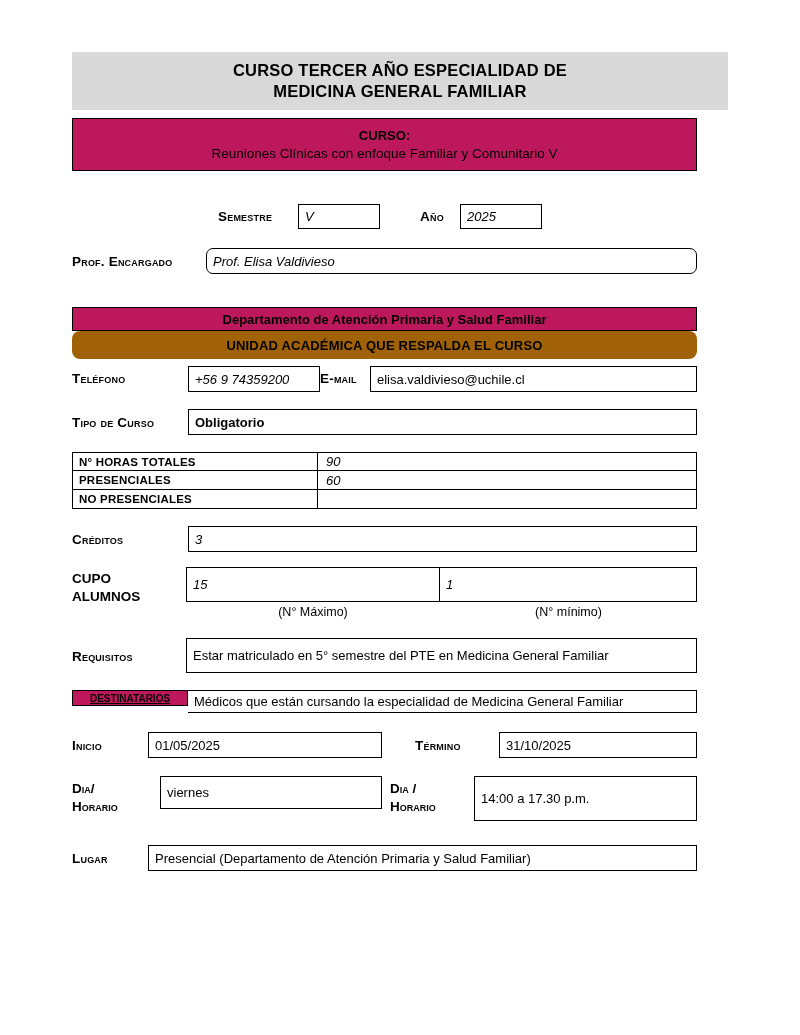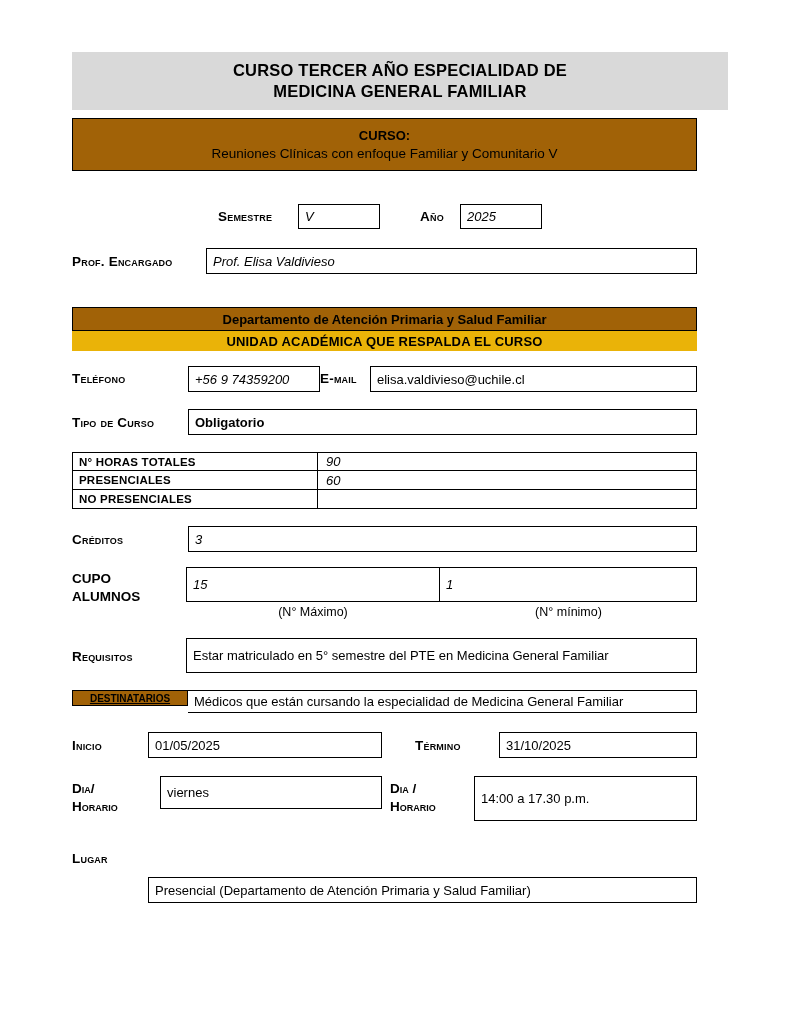--- a/index.html
+++ b/index.html
@@ -18,21 +18,21 @@
     position: relative;
     width: 800px;
     height: 1035px;
     box-sizing: border-box;
   }
 
   
   .box {
     box-sizing: border-box;
     border: 1.5px solid #000;
-    background: #a16207;
+    background: #be185d;
   }
   .center {
     text-align: left;
   }
 
   
   .banner {
     position: absolute;
     left: 72px;
     top: 52px;
@@ -92,28 +92,29 @@
 
   .note {
     font-size: 12.5px;
   }
 
   .unidad-band {
     position: absolute;
     left: 72px;
     top: 331px;
     width: 625px;
-    height: 20px;
-    background: #eab308;
+    height: 28px;
+    background: #a16207;
     display: flex;
     align-items: center;
     justify-content: center;
     font-weight: bold;
     font-size: 13px;
     letter-spacing: 0.2px;
+    border-radius: 8px;
   }
 
   .hours-row {
     box-sizing: border-box;
     border: 1.5px solid #000;
     display: flex;
     align-items: center;
     height: 19px;
   }
   .hours-label {
@@ -153,21 +154,21 @@
     <div class="curso-sub">Reuniones Clínicas con enfoque Familiar y Comunitario V</div>
   </div>
 
   <div class="abs smallcaps" style="left:218px; top:209px;">Semestre</div>
   <div class="abs fld" style="left:298px; top:204px; width:82px; height:25px;">V</div>
 
   <div class="abs smallcaps" style="left:420px; top:209px;">Año</div>
   <div class="abs fld" style="left:460px; top:204px; width:82px; height:25px;">2025</div>
 
   <div class="abs smallcaps" style="left:72px; top:254px;">Prof. Encargado</div>
-  <div class="abs fld" style="left:206px; top:248px; width:491px; height:26px;">Prof. Elisa Valdivieso</div>
+  <div class="abs fld" style="left:206px; top:248px; width:491px; height:26px;border-radius:7px;">Prof. Elisa Valdivieso</div>
 
   <div class="abs box center" style="left:72px; top:307px; width:625px; height:24px; display:flex; align-items:center; justify-content:center; font-weight:bold; font-size:13px;">Departamento de Atención Primaria y Salud Familiar</div>
   <div class="unidad-band">UNIDAD  ACADÉMICA QUE RESPALDA EL CURSO</div>
 
   <div class="abs smallcaps" style="left:72px; top:371px;">Teléfono</div>
   <div class="abs fld" style="left:188px; top:366px; width:132px; height:26px;">+56 9 74359200</div>
 
   <div class="abs smallcaps" style="left:320px; top:371px;">E-mail</div>
   <div class="abs fld normal" style="left:370px; top:366px; width:327px; height:26px;">elisa.valdivieso@uchile.cl</div>
 
@@ -218,15 +219,15 @@
   </div>
   <div class="abs fld normal" style="left:160px; top:776px; width:222px; height:33px;">viernes</div>
 
   <div class="abs" style="left:390px; top:780px; font-weight:bold; font-size:13.5px; line-height:18px; font-variant:small-caps;">
     <div>Dia /</div>
     <div>Horario</div>
   </div>
   <div class="abs fld normal" style="left:474px; top:776px; width:223px; height:45px;">14:00 a 17.30 p.m.</div>
 
   <div class="abs smallcaps" style="left:72px; top:851px;">Lugar</div>
-  <div class="abs fld normal" style="left:148px; top:845px; width:549px; height:26px;margin-top:32px;">Presencial (Departamento de Atención Primaria y Salud Familiar)</div>
+  <div class="abs fld normal" style="left:148px; top:845px; width:549px; height:26px;">Presencial (Departamento de Atención Primaria y Salud Familiar)</div>
 
 </div>
 
 </body></html>

